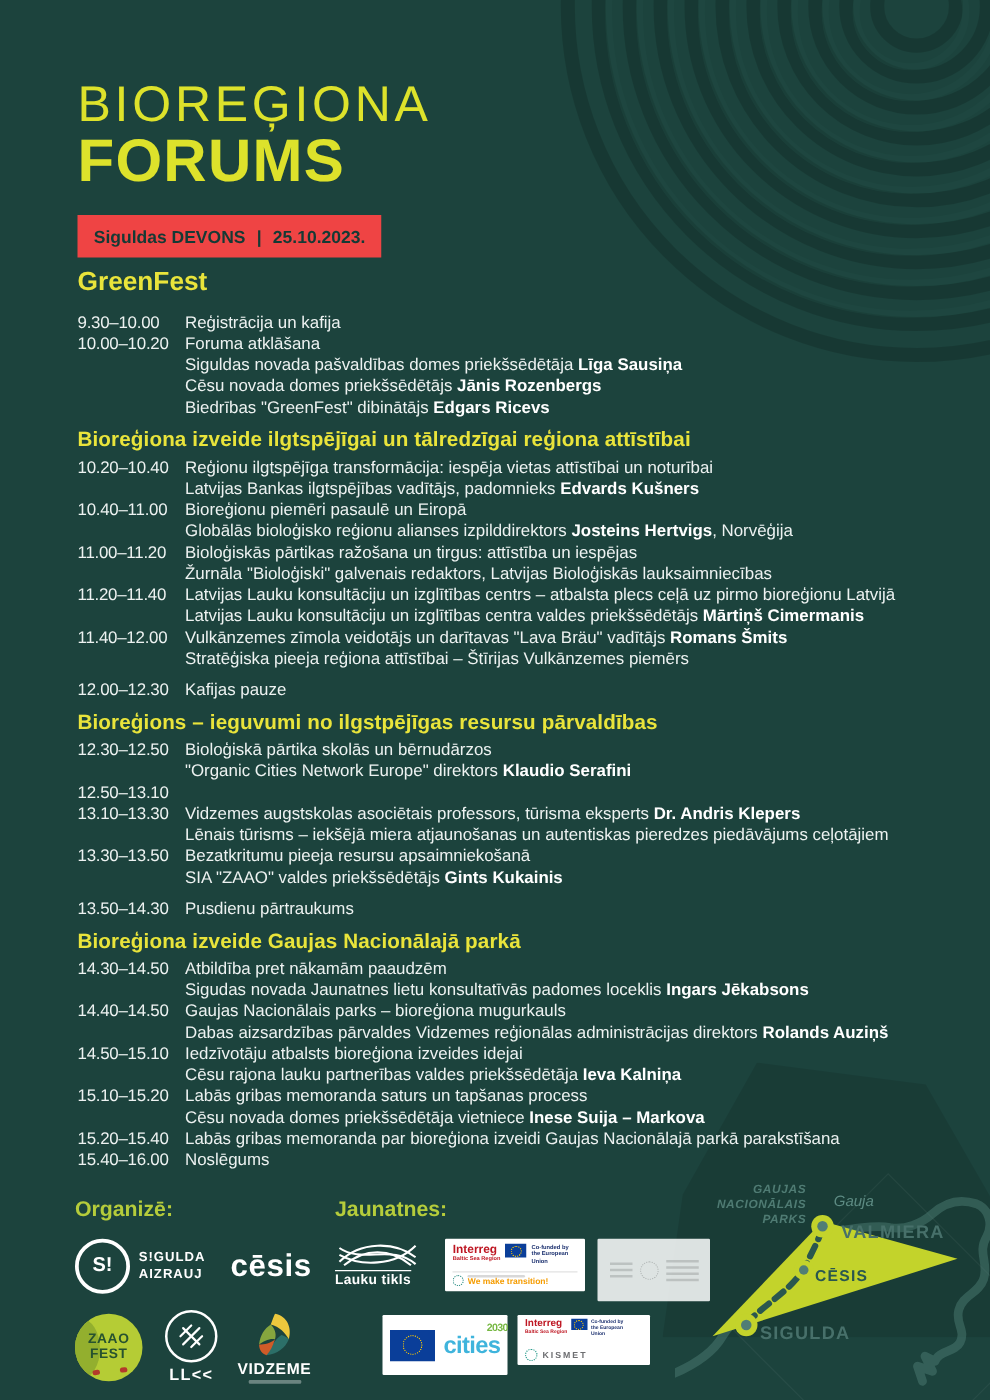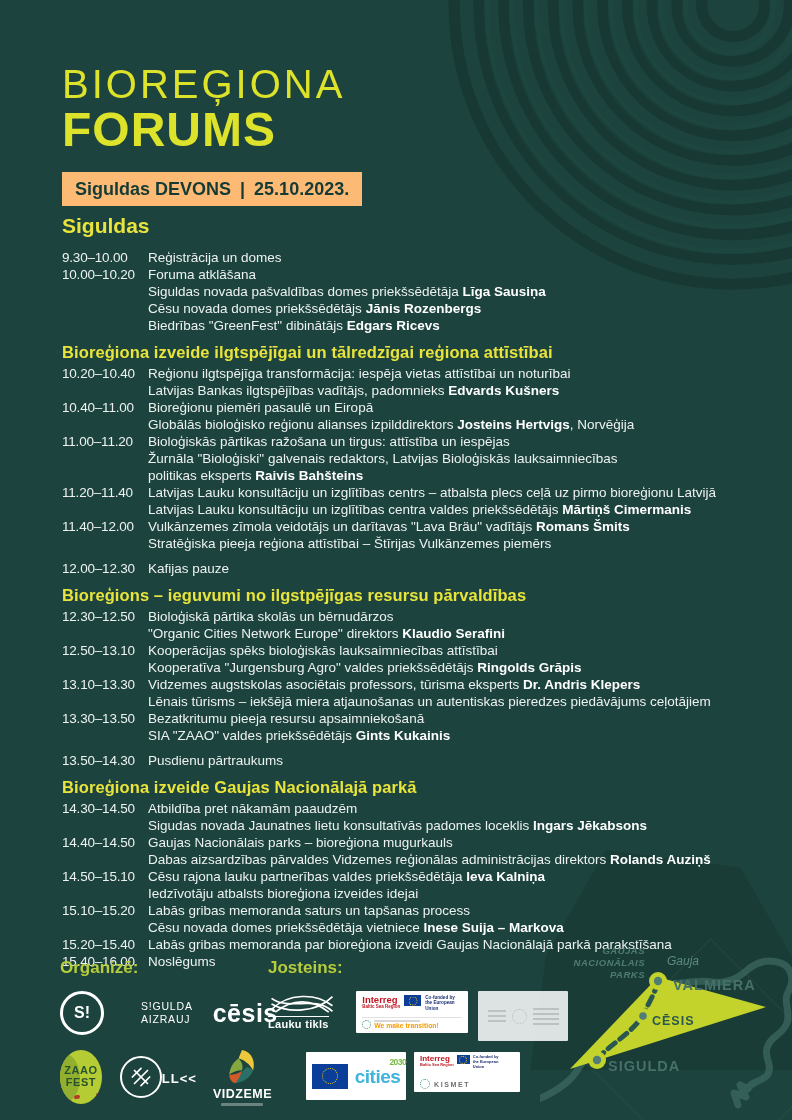--- a/index.html
+++ b/index.html
@@ -12,21 +12,21 @@
   
   .fp{position:absolute;top:-130px;right:-110px;width:540px;height:540px;pointer-events:none;}
   .wm{position:absolute;width:175px;height:175px;border:1.5px solid rgba(255,255,255,0.05);transform:rotate(45deg);left:622px;top:975px;pointer-events:none;}
   .wm2{position:absolute;left:530px;top:850px;width:270px;height:220px;background:rgba(0,0,0,0.10);
        clip-path:polygon(28% 0,78% 8%,100% 55%,100% 100%,0 100%,6% 48%);pointer-events:none;}
   
   .title{position:absolute;left:62px;top:64px;color:#DDE22B;}
   .title .l1{font-size:40px;font-weight:300;letter-spacing:3px;line-height:1;}
   .title .l2{font-size:48px;font-weight:800;letter-spacing:1px;line-height:0.98;margin-top:2px;}
   .badge{position:absolute;left:62px;top:172px;height:34px;padding:0 13px;display:flex;align-items:center;gap:9px;
-         font-size:18px;font-weight:bold;color:#143A35;background:#fdba74;}
+         font-size:14px;font-weight:bold;color:#143A35;background:#ef4444;}
   .badge .sep{font-weight:800;}
   
   .program{position:absolute;left:62px;top:214px;width:712px;}
   .program h2{font-size:21px;margin:0 0 11px;color:#E9E43B;font-weight:800;}
   .group h3{font-size:16.5px;margin:9px 0 3px;color:#E9E43B;font-weight:800;letter-spacing:0.1px;}
   .group h3:empty{display:none;margin:0;}
   .r{display:flex;align-items:flex-start;font-size:13.5px;line-height:17px;}
   .r.sp{margin-top:8px;}
   .t{width:86px;flex:none;letter-spacing:-0.2px;}
   .d{flex:1;min-width:0;}
@@ -34,31 +34,31 @@
   .n{font-weight:bold;color:#FFFFFF;}
   
   .sec-label{font-size:17px;color:#B5CC3B;font-weight:600;margin-bottom:13px;}
   #organize{position:absolute;left:60px;top:958px;width:212px;}
   #support{position:absolute;left:268px;top:958px;width:300px;}
   .lrow{display:flex;align-items:center;}
   
   .sig{display:flex;align-items:center;gap:7px;}
   .sig .circ{width:38px;height:38px;border:3px solid #fff;border-radius:50%;display:flex;align-items:center;justify-content:center;
              font-weight:800;font-size:16px;color:#fff;}
-  .sig .txt{font-size:10.5px;font-weight:400;letter-spacing:0.8px;line-height:1.25;color:#fff;margin-left:30px;}
+  .sig .txt{font-size:10.5px;font-weight:700;letter-spacing:0.8px;line-height:1.25;color:#fff;}
   .cesis{font-size:25px;font-weight:800;color:#fff;margin-left:20px;letter-spacing:0.5px;}
   
   .gf{width:54px;height:54px;border-radius:50%;background:#B5CC35;position:relative;display:flex;flex-direction:column;
       align-items:center;justify-content:center;overflow:hidden;}
   .gf::before{content:"";position:absolute;left:-10px;top:4px;width:30px;height:48px;background:#93AF2E;border-radius:50%;}
   .gf::after{content:"";position:absolute;left:14px;bottom:5px;width:6px;height:4px;border-radius:2px;background:#B33A2B;
              box-shadow:22px 1px 0 #B33A2B;transform:rotate(-8deg);}
   .gf span{position:relative;color:#27522F;font-weight:800;font-size:11px;line-height:1.05;letter-spacing:0.5px;}
   
-  .llkk{display:flex;align-items:center;margin-left:18px;}
+  .llkk{display:flex;flex-direction:column;align-items:center;margin-left:18px;}
   .llkk .circ{width:38px;height:38px;border:2.5px solid #fff;border-radius:50%;display:flex;align-items:center;justify-content:center;}
   .llkk .word{color:#fff;font-weight:800;font-size:13px;letter-spacing:1px;margin-top:2px;}
   
   .vid{display:flex;flex-direction:column;align-items:center;margin-left:16px;}
   .vid .word{color:#fff;font-weight:800;font-size:12.5px;letter-spacing:0.5px;margin-top:1px;}
   .vid .tag{width:42px;height:3px;background:rgba(255,255,255,0.35);margin-top:2px;border-radius:1px;}
   
   .lt{display:flex;flex-direction:column;align-items:flex-start;width:80px;}
   .lt .word{color:#fff;font-weight:800;font-size:11px;border-top:1.5px solid #fff;padding-top:1px;margin-top:1px;letter-spacing:0.3px;}
   
@@ -140,28 +140,28 @@
   <div class="l1">BIOREĢIONA</div>
   <div class="l2">FORUMS</div>
 </div>
 <div class="badge">
   <span>Siguldas DEVONS</span>
   <span class="sep">|</span>
   <span>25.10.2023.</span>
 </div>
 
 <div class="program">
-  <h2>Siguldas</h2>
+  <h2>GreenFest</h2>
 
   <div class="group">
 
     <div class="r">
       <div class="t">9.30–10.00</div>
       <div class="d">
-        <div class="l"><span>Reģistrācija un domes</span></div>
+        <div class="l"><span>Reģistrācija un kafija</span></div>
       </div>
     </div>
     <div class="r">
       <div class="t">10.00–10.20</div>
       <div class="d">
         <div class="l"><span>Foruma atklāšana</span></div>
         <div class="l"><span>Siguldas novada pašvaldības domes priekšsēdētāja </span><span class="n">Līga Sausiņa</span></div>
         <div class="l"><span>Cēsu novada domes priekšsēdētājs </span><span class="n">Jānis Rozenbergs</span></div>
         <div class="l"><span>Biedrības "GreenFest" dibinātājs </span><span class="n">Edgars Ricevs</span></div>
       </div>
@@ -182,21 +182,20 @@
       <div class="d">
         <div class="l"><span>Bioreģionu piemēri pasaulē un Eiropā</span></div>
         <div class="l"><span>Globālās bioloģisko reģionu alianses izpilddirektors </span><span class="n">Josteins Hertvigs</span><span>, Norvēģija</span></div>
       </div>
     </div>
     <div class="r">
       <div class="t">11.00–11.20</div>
       <div class="d">
         <div class="l"><span>Bioloģiskās pārtikas ražošana un tirgus: attīstība un iespējas</span></div>
         <div class="l"><span>Žurnāla "Bioloģiski" galvenais redaktors, Latvijas Bioloģiskās lauksaimniecības</span></div>
-        <div class="l"><span>politikas eksperts </span><span class="n">Raivis Bahšteins</span></div>
       </div>
     </div>
     <div class="r">
       <div class="t">11.20–11.40</div>
       <div class="d">
         <div class="l"><span>Latvijas Lauku konsultāciju un izglītības centrs – atbalsta plecs ceļā uz pirmo bioreģionu Latvijā</span></div>
         <div class="l"><span>Latvijas Lauku konsultāciju un izglītības centra valdes priekšsēdētājs </span><span class="n">Mārtiņš Cimermanis</span></div>
       </div>
     </div>
     <div class="r">
@@ -218,24 +217,20 @@
     <h3>Bioreģions – ieguvumi no ilgstpējīgas resursu pārvaldības</h3>
     <div class="r">
       <div class="t">12.30–12.50</div>
       <div class="d">
         <div class="l"><span>Bioloģiskā pārtika skolās un bērnudārzos</span></div>
         <div class="l"><span>"Organic Cities Network Europe"  direktors </span><span class="n">Klaudio Serafini</span></div>
       </div>
     </div>
     <div class="r">
       <div class="t">12.50–13.10</div>
-      <div class="d">
-        <div class="l"><span>Kooperācijas spēks bioloģiskās lauksaimniecības attīstībai</span></div>
-        <div class="l"><span>Kooperatīva "Jurgensburg Agro" valdes priekšsēdētājs </span><span class="n">Ringolds Grāpis</span></div>
-      </div>
     </div>
     <div class="r">
       <div class="t">13.10–13.30</div>
       <div class="d">
         <div class="l"><span>Vidzemes augstskolas asociētais professors, tūrisma eksperts </span><span class="n">Dr. Andris Klepers</span></div>
         <div class="l"><span>Lēnais tūrisms – iekšējā miera atjaunošanas un autentiskas pieredzes piedāvājums ceļotājiem</span></div>
       </div>
     </div>
     <div class="r">
       <div class="t">13.30–13.50</div>
@@ -264,22 +259,22 @@
     <div class="r">
       <div class="t">14.40–14.50</div>
       <div class="d">
         <div class="l"><span>Gaujas Nacionālais parks – bioreģiona mugurkauls</span></div>
         <div class="l"><span>Dabas aizsardzības pārvaldes Vidzemes reģionālas administrācijas direktors </span><span class="n">Rolands Auziņš</span></div>
       </div>
     </div>
     <div class="r">
       <div class="t">14.50–15.10</div>
       <div class="d">
+        <div class="l"><span>Iedzīvotāju atbalsts bioreģiona izveides idejai</span></div>
         <div class="l"><span>Cēsu rajona lauku partnerības valdes priekšsēdētāja </span><span class="n">Ieva Kalniņa</span></div>
-        <div class="l"><span>Iedzīvotāju atbalsts bioreģiona izveides idejai</span></div>
       </div>
     </div>
     <div class="r">
       <div class="t">15.10–15.20</div>
       <div class="d">
         <div class="l"><span>Labās gribas memoranda saturs un tapšanas process</span></div>
         <div class="l"><span>Cēsu novada domes priekšsēdētāja vietniece </span><span class="n">Inese Suija – Markova</span></div>
       </div>
     </div>
     <div class="r">
@@ -334,21 +329,21 @@
         <path d="M12,41 C8,40 5,36 5,31 C10,31 16,30 20,26 C18,32 16,37 12,41 Z" fill="#CF5B28"></path>
         <path d="M16,12 C10,16 6,22 5,31 C9,28 15,25 20,26 C22,20 19,15 16,12 Z" fill="#86A63E"></path>
       </svg>
       <div class="word">VIDZEME</div>
       <div class="tag"></div>
     </div>
   </div>
 </div>
 
 <div id="support">
-  <div class="sec-label">Josteins:</div>
+  <div class="sec-label">Jaunatnes:</div>
   <div class="lrow" style="align-items:flex-start;">
     <div class="lt">
       <svg width="68" height="24" viewBox="0 0 70 26">
         <g fill="none" stroke="#fff" stroke-width="1.8">
           <path d="M2,20 C20,2 50,2 68,16"></path>
           <path d="M2,14 C20,24 50,24 68,6"></path>
           <path d="M2,8 C22,22 48,4 68,22"></path>
           <path d="M6,23 C24,8 46,8 64,23"></path>
         </g>
       </svg>

